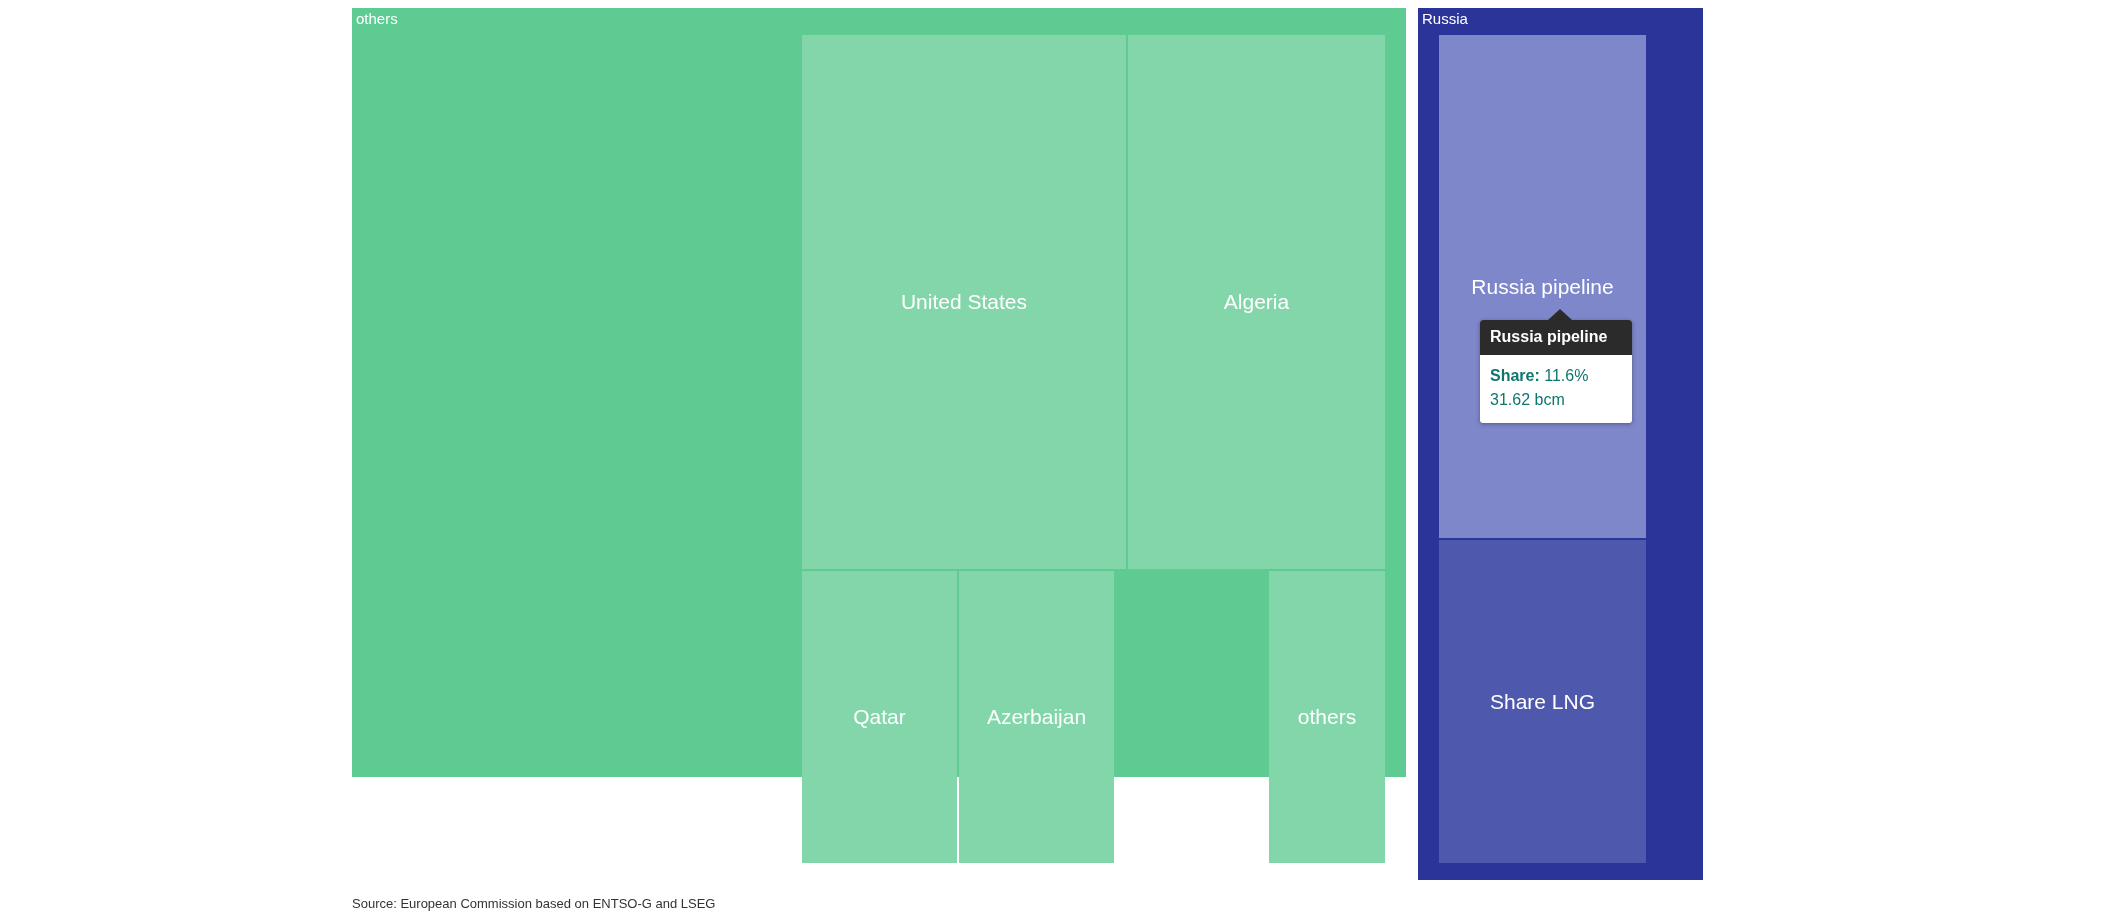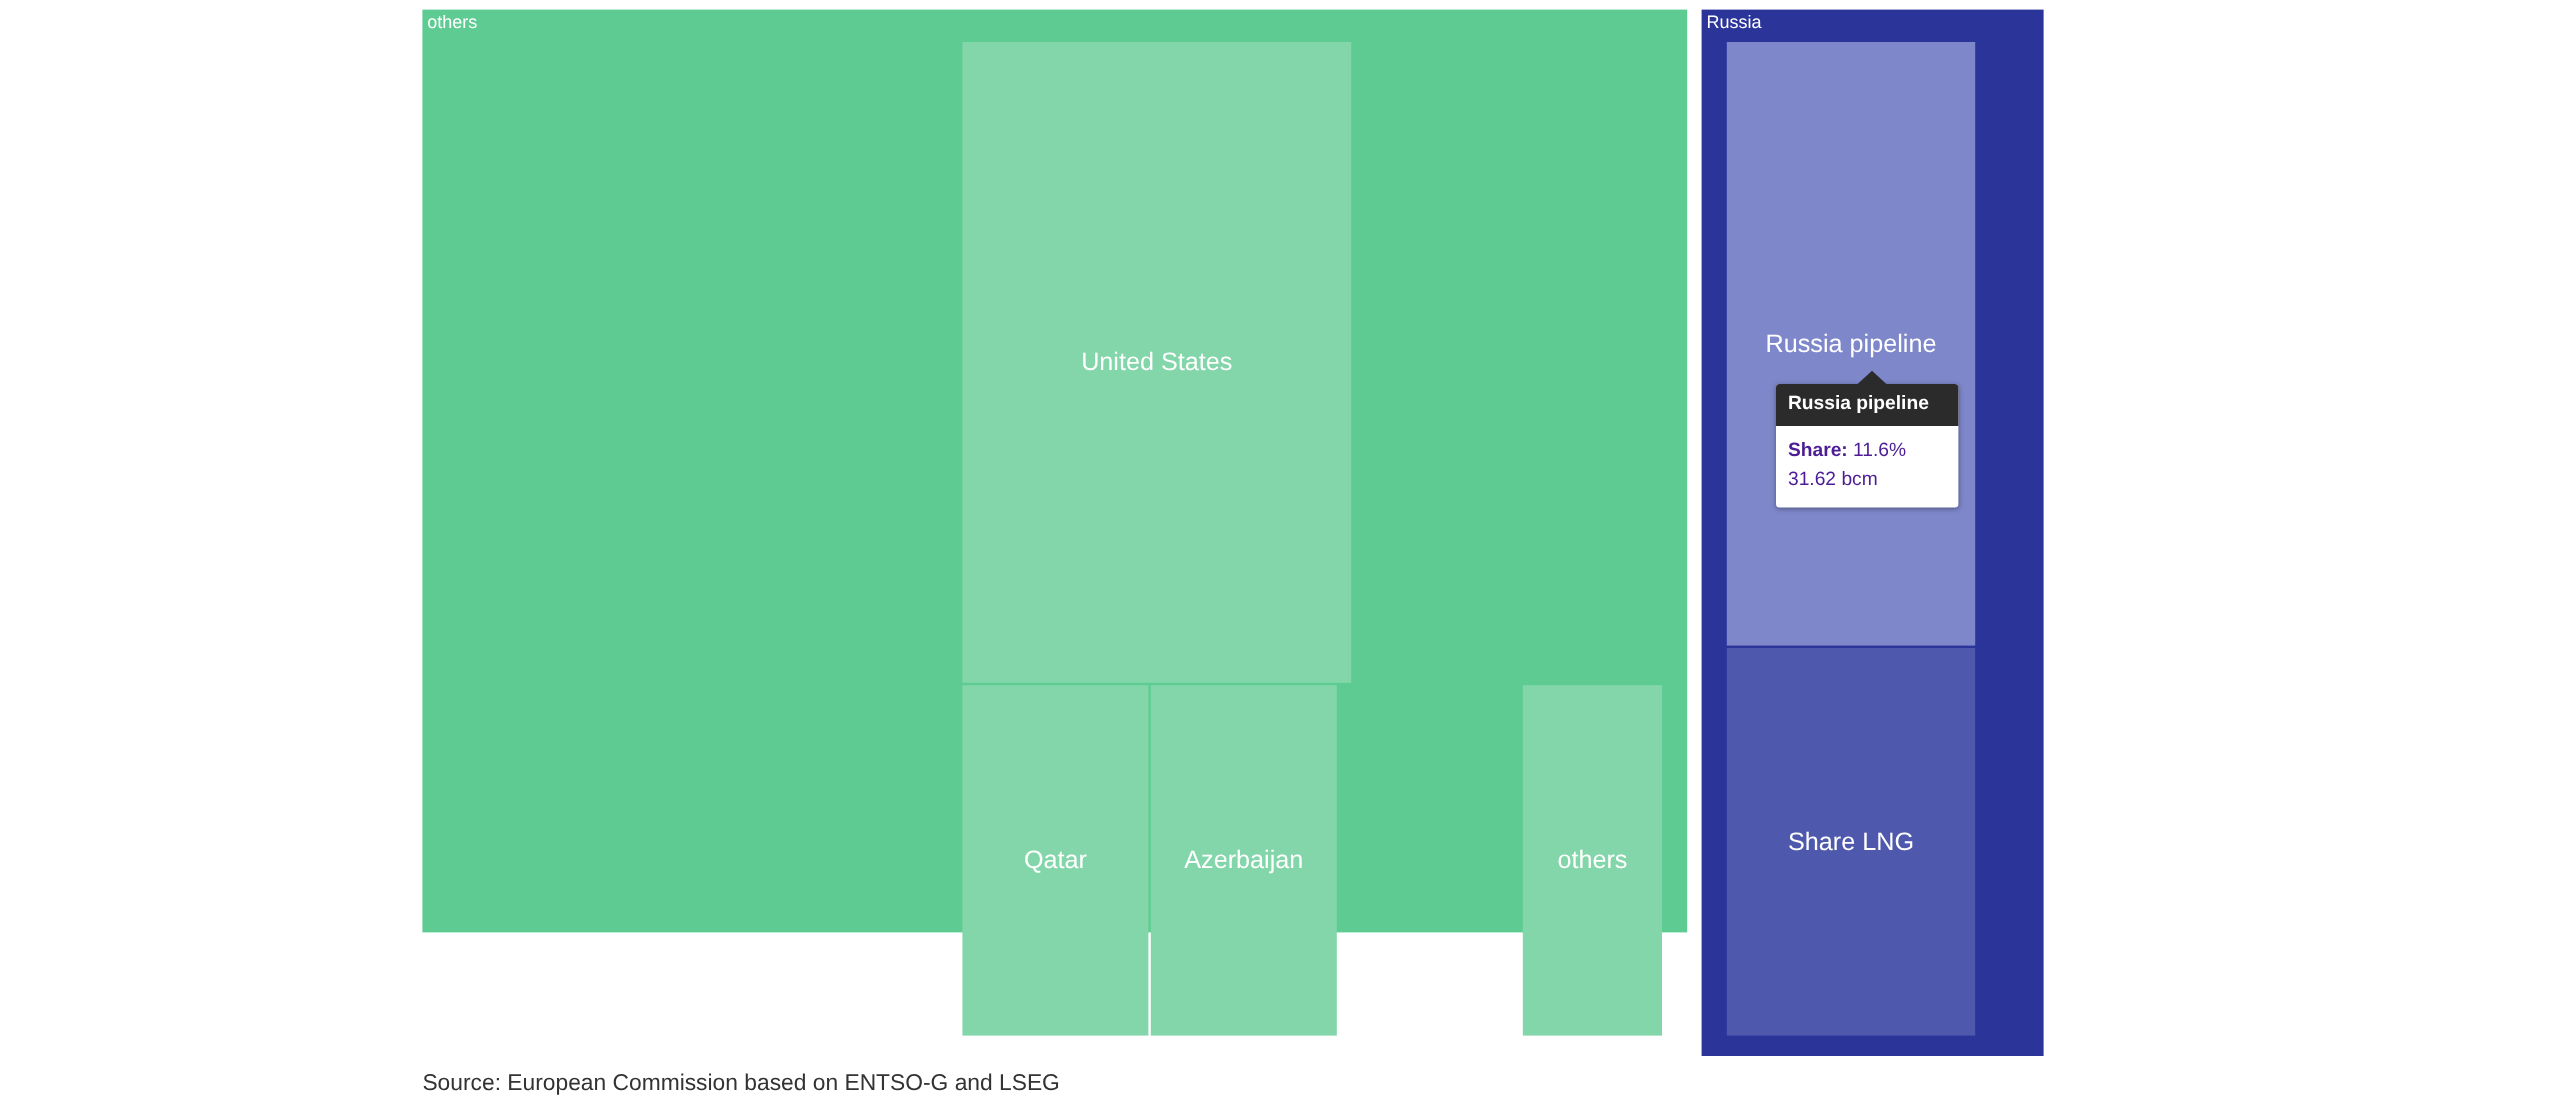--- a/index.html
+++ b/index.html
@@ -106,51 +106,54 @@
     color: #ffffff;
     font-size: 16px;
     font-weight: bold;
     padding: 8px 10px 9px 10px;
     border-radius: 3px 3px 0 0;
     white-space: nowrap;
   }
   .tooltip-body {
     padding: 9px 10px 11px 10px;
     font-size: 16px;
-    color: #4c1d95;
+    color: #0f766e;
     line-height: 24px;
   }
   .tooltip-body .k { font-weight: bold; }
 
   
   .source-note {
     position: absolute;
     left: 352px;
     top: 903px;
     transform: translateY(-50%);
-    font-size: 19px;
+    font-size: 13px;
     color: #333333;
     white-space: nowrap;
   }
 </style>
 </head>
 <body>
 
 <div id="page">
 
   <div class="treemap">
 
     <div class="group group-others">
       <div class="group-header">others</div>
 
 
       <div class="cell green" style="left:450px; top:27px; width:324px; height:534px;">
         <div class="cell-label">United States</div>
       </div>
 
+      <div class="cell green" style="left:776px; top:27px; width:257px; height:534px;">
+        <div class="cell-label">Algeria</div>
+      </div>
 
       <div class="cell green" style="left:607px; top:563px; width:155px; height:292px;">
         <div class="cell-label">Azerbaijan</div>
       </div>
 
       <div class="cell green" style="left:450px; top:563px; width:155px; height:292px;">
         <div class="cell-label">Qatar</div>
       </div>
 
 

